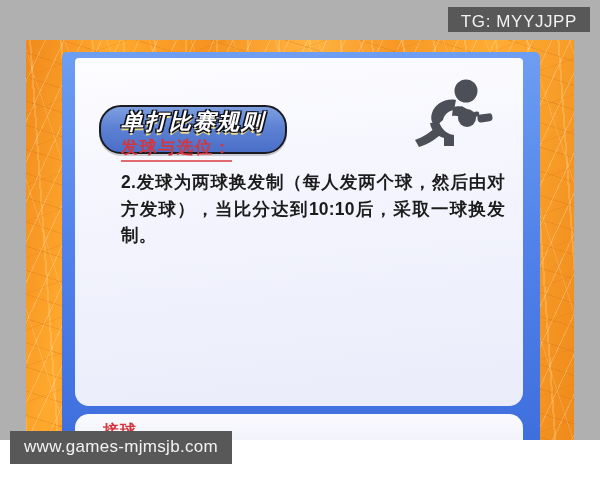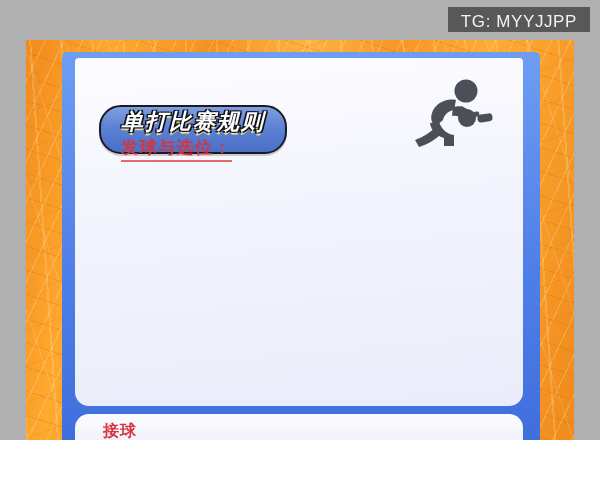--- a/index.html
+++ b/index.html
@@ -190,22 +190,26 @@
           <rect x="64" y="38" width="6" height="5" rx="2" transform="rotate(-8 64 38)"></rect>
           <path d="M45 38 L53 32 L56 35 L47 42 Z"></path>
         </g>
       </svg>
     </div>
 
     <div class="body">
       <div class="sec-head">发球与选位：</div>
 
 
+      <p class="para">
+        <span>2.发球为两球换发制（每人发两个球，然后由对方发球），当比分达到10:10后，采取一球换发制。</span>
+      </p>
     </div>
   </div>
 
   <div class="card-next">
     <div class="card-next-head">接球</div>
   </div>
 
   <div class="tg-badge">TG: MYYJJPP</div>
+  <div class="site-badge">www.games-mjmsjb.com</div>
 
 </div>
 
 </body></html>

